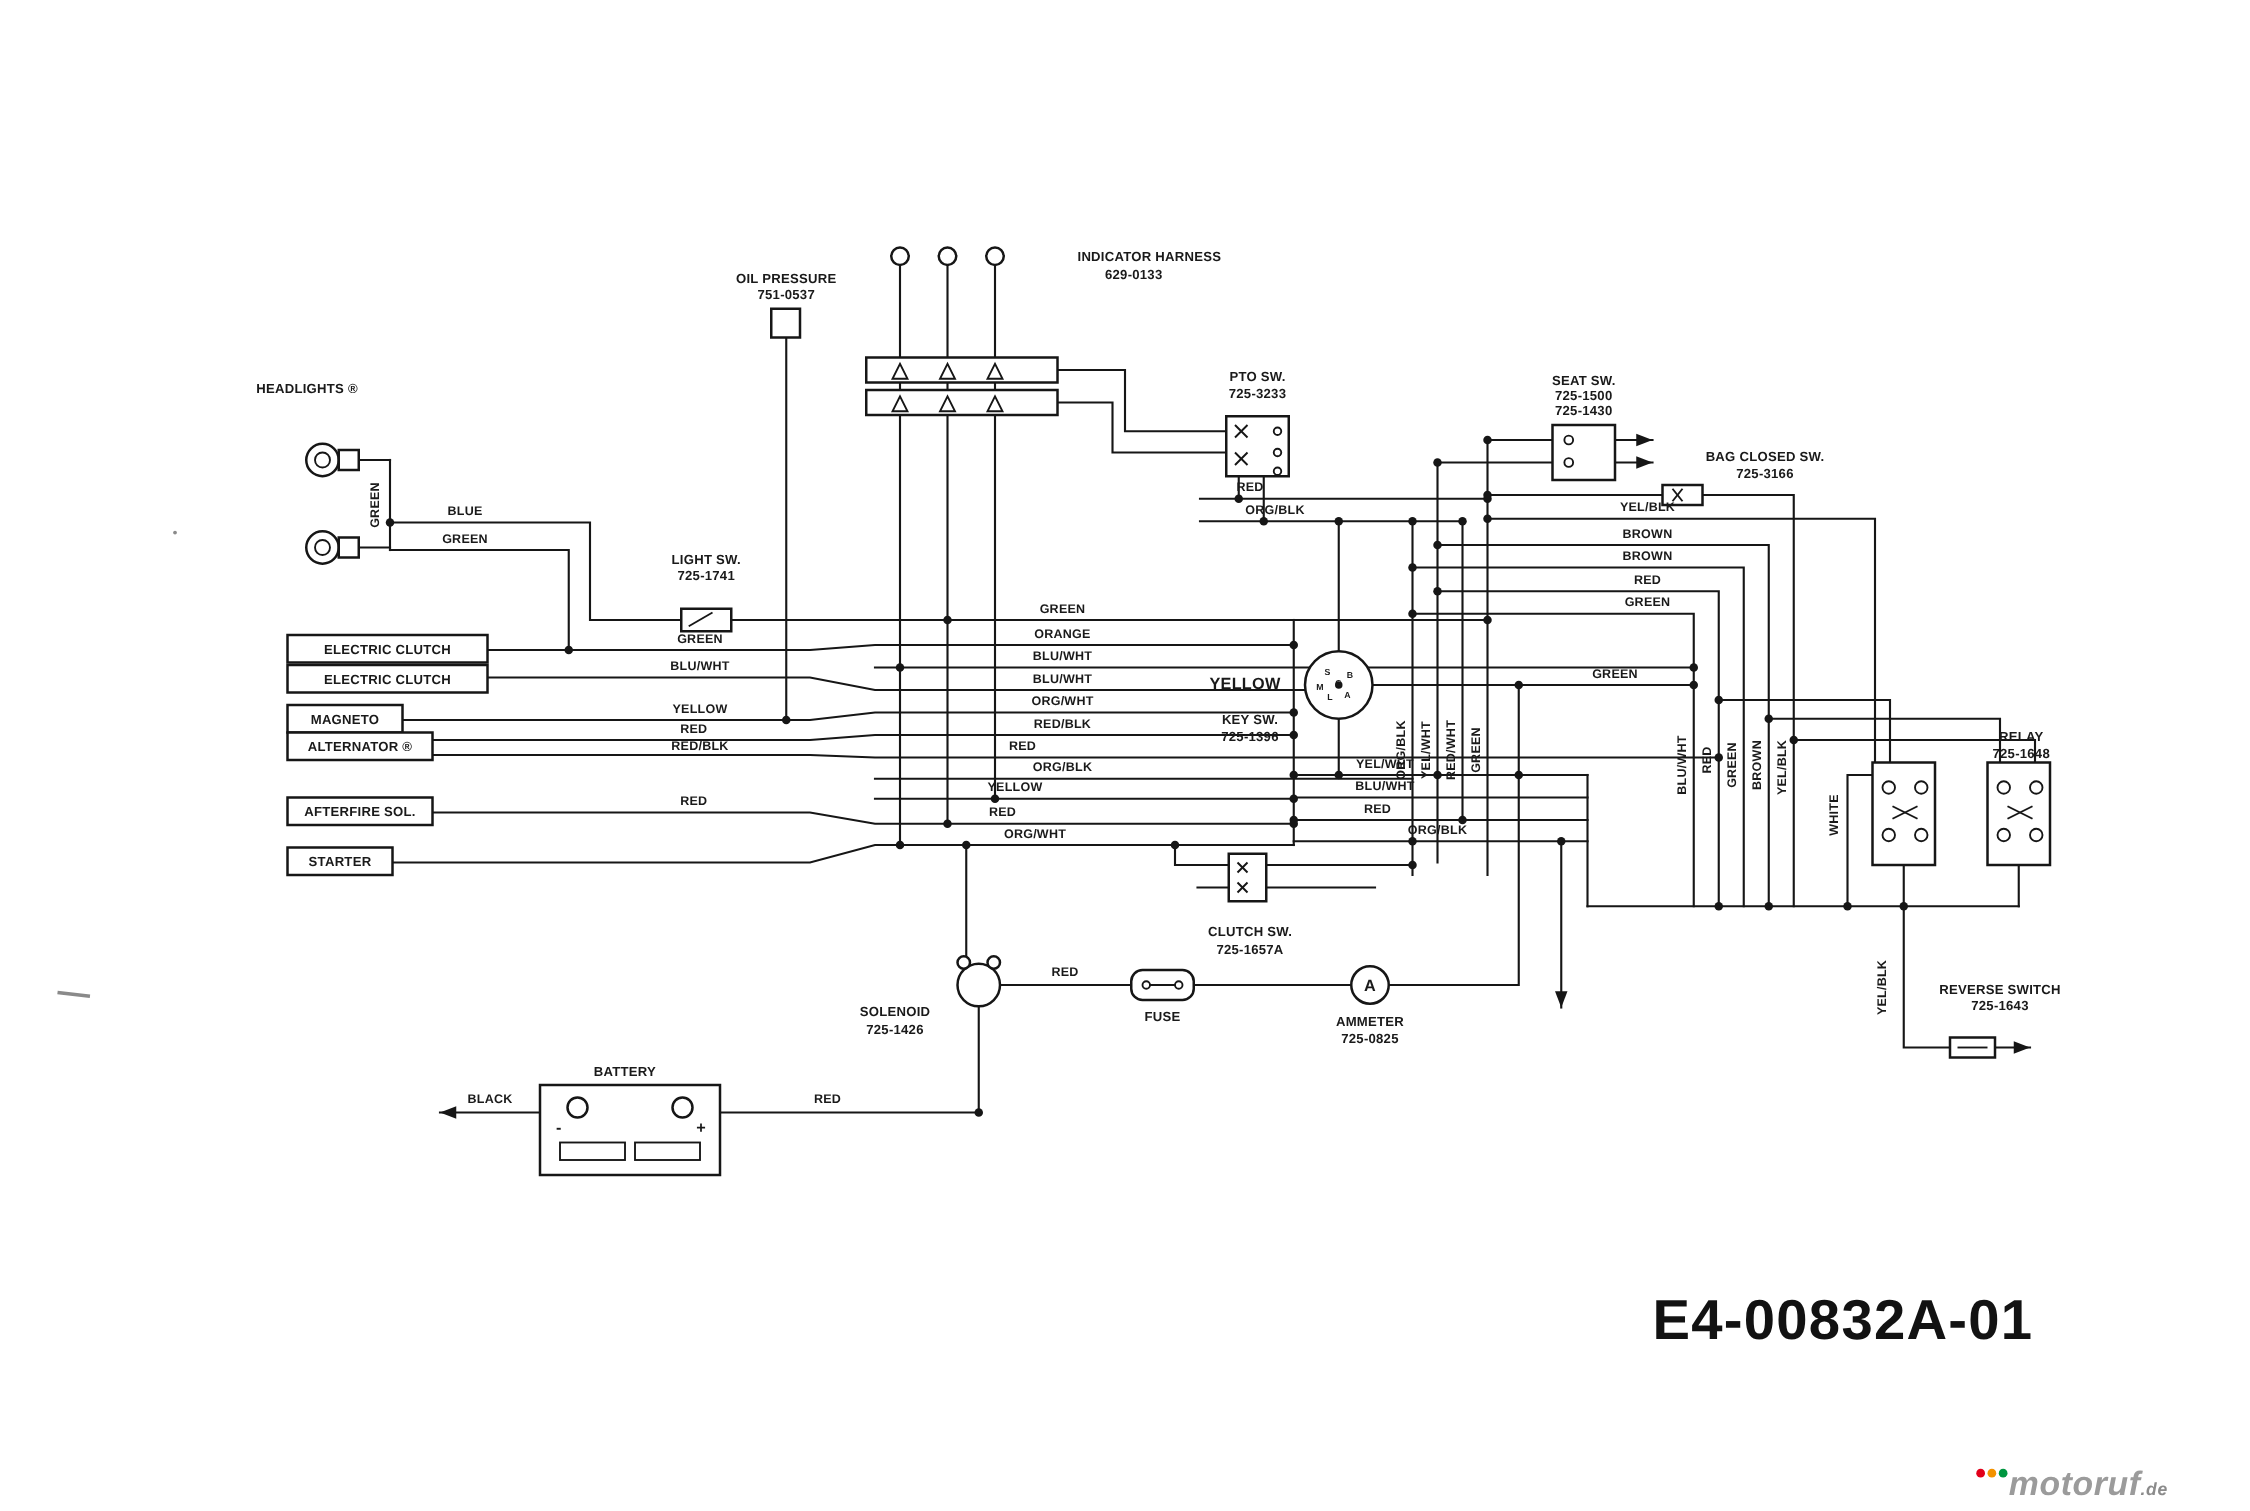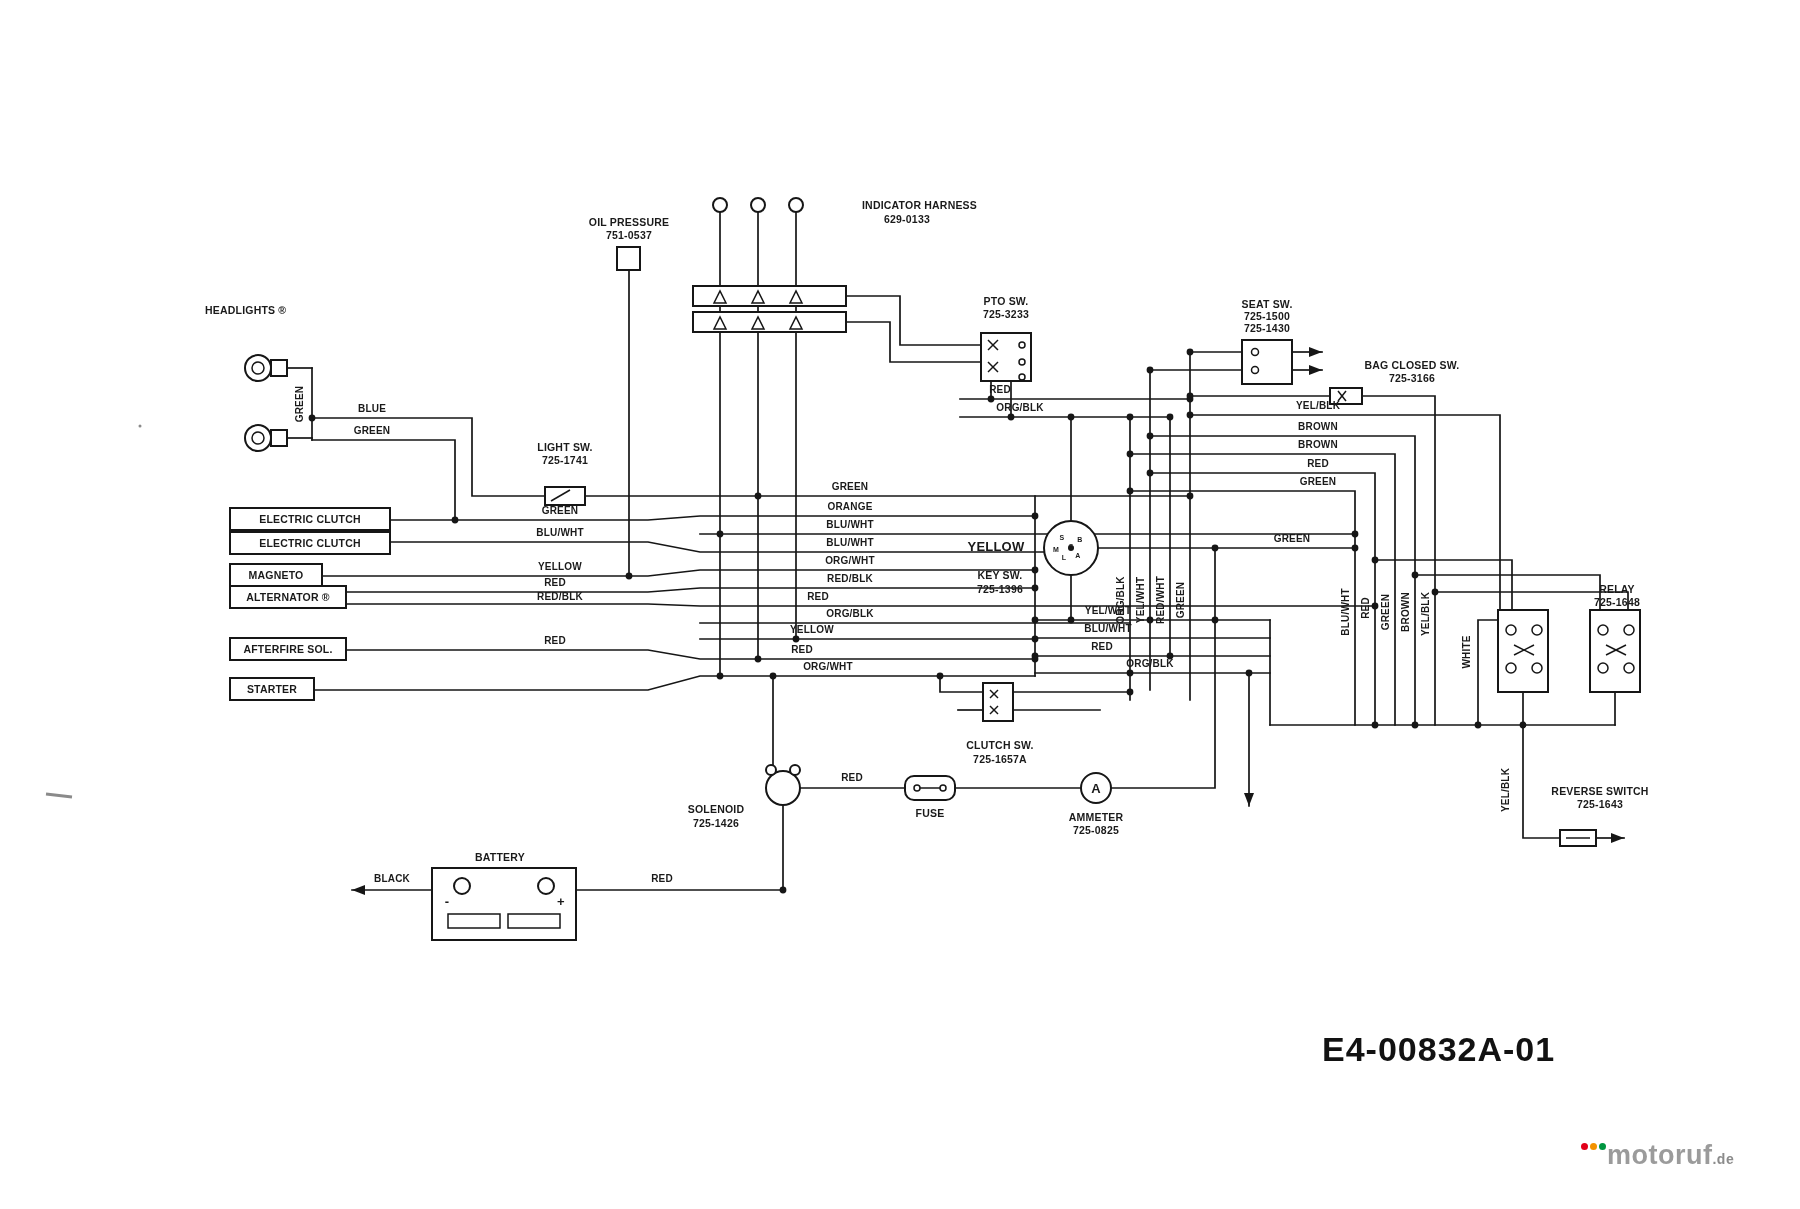--- a/index.html
+++ b/index.html
@@ -8,25 +8,25 @@
     background:#ffffff;font-family:"Liberation Sans",sans-serif;
   }
   .page{position:absolute;inset:0;}
   .title{
     position:absolute;left:100px;top:52px;margin:0;
     font-size:56px;font-weight:bold;letter-spacing:-1.5px;color:#0c0c0c;
     font-family:"Liberation Sans",sans-serif;
   }
   .drawing-number{
     position:absolute;left:1322px;top:1030px;
-    font-size:34px;font-weight:bold;color:#121212;letter-spacing:1px;
+    font-size:45px;font-weight:bold;color:#121212;letter-spacing:1px;
   }
   .watermark{
-    position:absolute;left:1580px;top:1140px;
-    color:#9b9b9b;font-size:27px;font-weight:bold;letter-spacing:.5px;
+    position:absolute;left:1580px;top:1172px;
+    color:#9b9b9b;font-size:27px;font-weight:bold;letter-spacing:.5px;font-style:italic;
   }
   .watermark .tld{font-size:14px;font-weight:bold;color:#8b8b8b;}
   .wm-dot{display:inline-block;width:7px;height:7px;border-radius:50%;margin:0 1px 14px 1px;}
   svg.diagram{position:absolute;left:0;top:0;}
   .wire{fill:none;stroke:#161616;stroke-width:1.7;stroke-linecap:square;stroke-linejoin:miter;}
   .comp{fill:#ffffff;stroke:#161616;stroke-width:2;}
   .compthin{fill:#ffffff;stroke:#161616;stroke-width:1.5;}
   .dot{fill:#161616;}
   .ct{font-family:"Liberation Sans",sans-serif;font-weight:bold;font-size:10.5px;fill:#1a1a1a;text-anchor:middle;letter-spacing:.2px;}
   .ct.start{text-anchor:start;}

